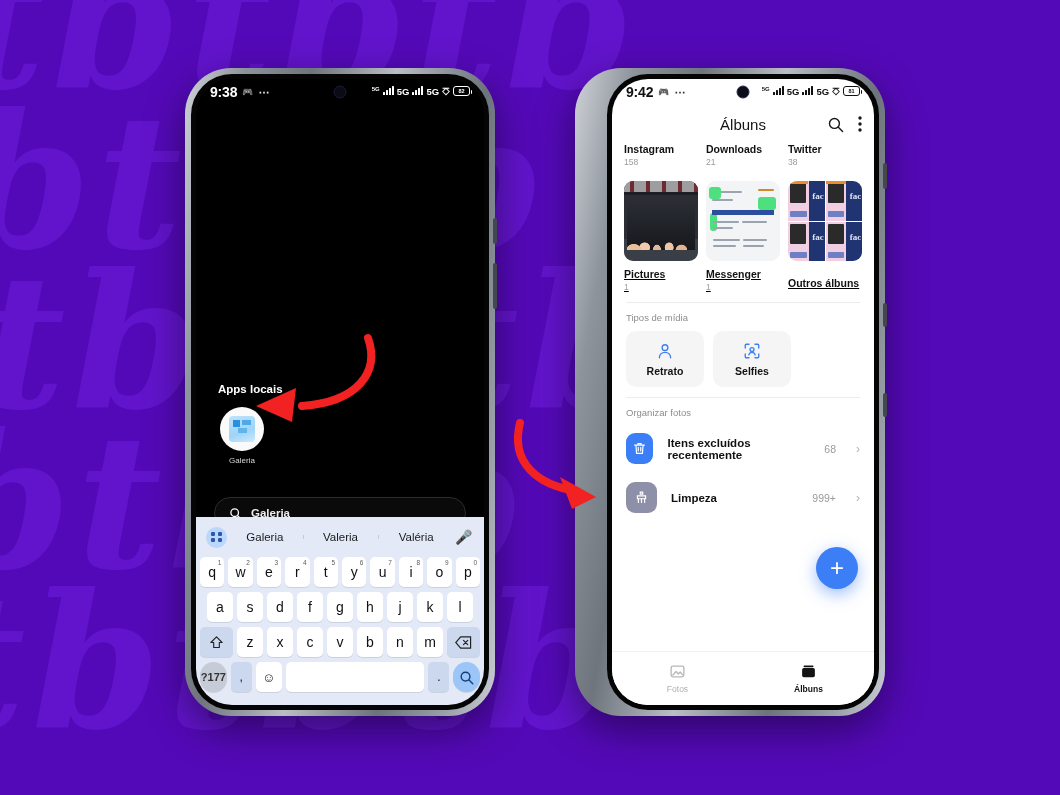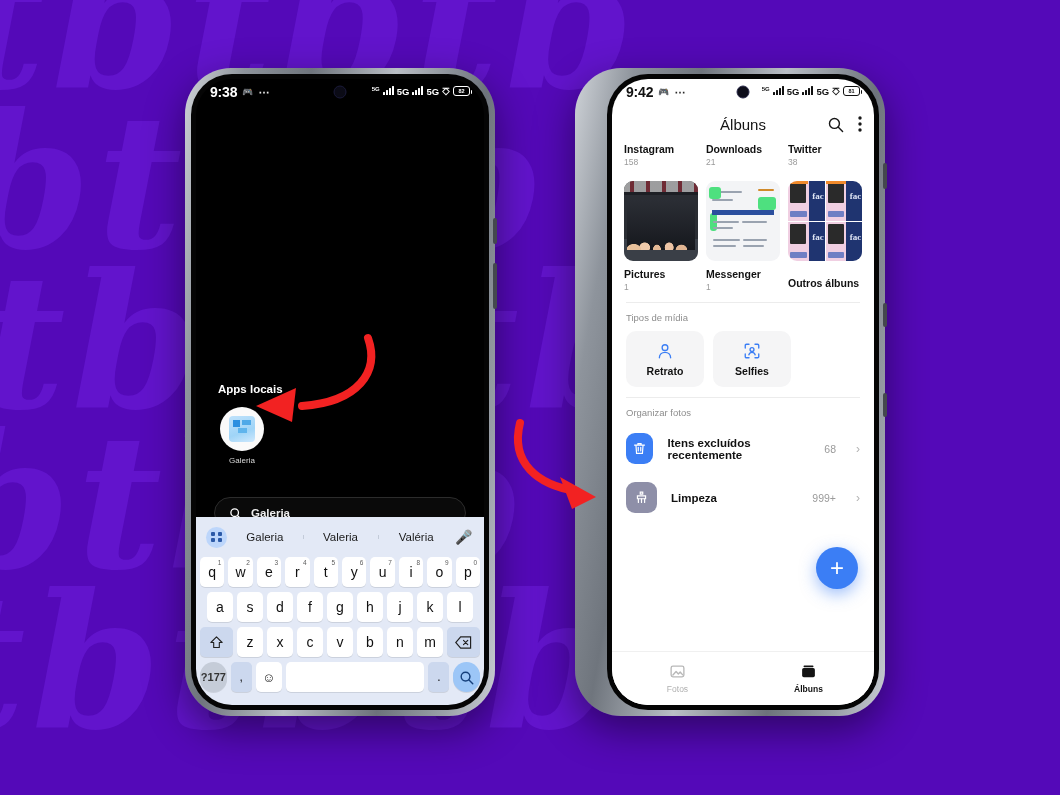--- a/index.html
+++ b/index.html
@@ -507,21 +507,21 @@
           <div class="album-cell">
             <div class="album-name">Downloads</div>
             <div class="album-count">21</div>
           </div>
           <div class="album-cell">
             <div class="album-name">Twitter</div>
             <div class="album-count">38</div>
           </div>
         </div>
 
-        <div class="album-grid" style="margin-top:8px;">
+        <div class="album-grid" style="margin-top:8px;text-decoration:underline;">
           <div class="album-cell">
             <div class="album-thumb thumb-group">
               <div class="ppl"></div>
             </div>
             <div class="album-name" style="margin-top:7px;">Pictures</div>
             <div class="album-count">1</div>
           </div>
 
           <div class="album-cell">
             <div class="album-thumb thumb-doc">

